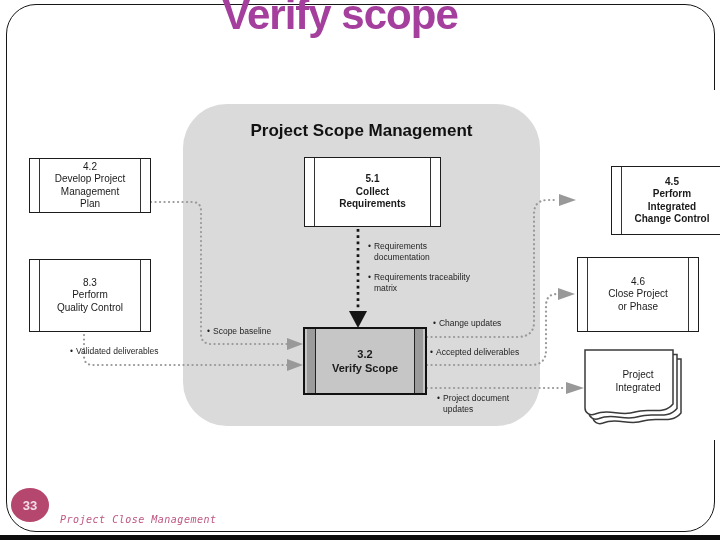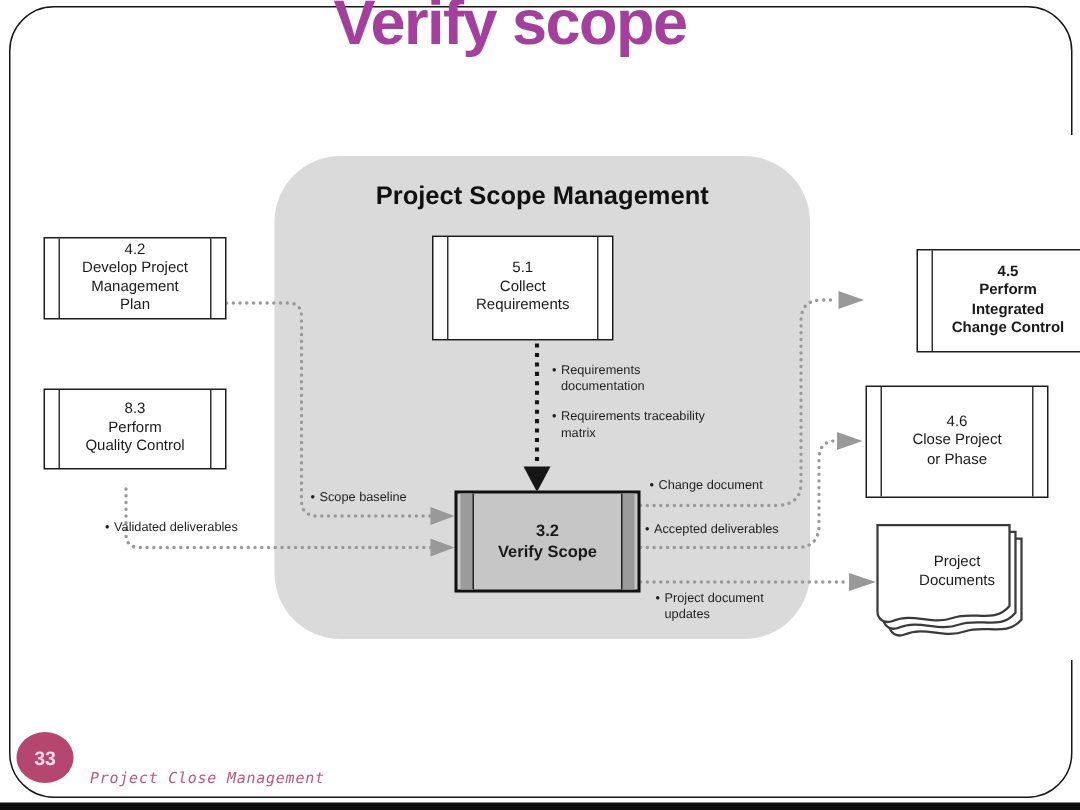--- a/index.html
+++ b/index.html
@@ -50,22 +50,22 @@
     position:absolute;background:#fff;border:1.6px solid #1c1c1c;
     display:flex;align-items:center;justify-content:center;text-align:center;
     font-size:10px;line-height:12.5px;white-space:pre-line;z-index:5;
     box-sizing:border-box;color:#1a1a1a;
   }
   .pbox::before,.pbox::after{
     content:"";position:absolute;top:0;bottom:0;width:1.2px;background:#333;
   }
   .pbox::before{left:9px;} .pbox::after{right:9px;}
   #box-42{left:29px;top:158px;width:122px;height:55px;}
-  #box-83{left:29px;top:259px;width:122px;height:54px;}
-  #box-51{left:288px;top:157px;width:121px;height:70px;}
+  #box-83{left:29px;top:259px;width:122px;height:73px;}
+  #box-51{left:304px;top:157px;width:137px;height:70px;font-weight:bold;}
   #box-45{left:611px;top:166px;width:122px;height:69px;font-weight:bold;}
   #box-46{left:577px;top:257px;width:122px;height:75px;}
   #box-54{
     left:303px;top:327px;width:124px;height:68px;
     background:var(--process_fill,#c6c6c6);border:2.6px solid #111;
     font-weight:bold;font-size:11px;line-height:14px;
   }
   #box-54::before,#box-54::after{width:8px;background:#9b9b9b;}
   #box-54::before{left:2px;border-right:1.4px solid #222;}
   #box-54::after{right:2px;border-left:1.4px solid #222;}
@@ -167,40 +167,40 @@
 <div class="io-label" id="lbl-scope">
   <span class="bullet">•</span>
   <span class="txt">Scope baseline</span>
 </div>
 <div class="io-label" id="lbl-validated">
   <span class="bullet">•</span>
   <span class="txt">Validated deliverables</span>
 </div>
 <div class="io-label" id="lbl-change">
   <span class="bullet">•</span>
-  <span class="txt">Change document</span>
+  <span class="txt">Change updates</span>
 </div>
 <div class="io-label" id="lbl-accepted">
   <span class="bullet">•</span>
   <span class="txt">Accepted deliverables</span>
 </div>
 <div class="io-label" id="lbl-pdu">
   <span class="bullet">•</span>
   <span class="txt">Project document
 updates</span>
 </div>
 
 <svg class="doc-shape" width="120" height="92" viewBox="0 0 120 92">
   <g fill="#ffffff" stroke="#3a3a3a" stroke-width="1.5">
     <path transform="translate(8,9)" d="M6,6 H94 V60 C84,72 70,63 56,68 C42,73 30,64 16,70 C11,72 6,69 6,64 Z"></path>
     <path transform="translate(4,4.5)" d="M6,6 H94 V60 C84,72 70,63 56,68 C42,73 30,64 16,70 C11,72 6,69 6,64 Z"></path>
     <path d="M6,6 H94 V60 C84,72 70,63 56,68 C42,73 30,64 16,70 C11,72 6,69 6,64 Z"></path>
   </g>
 </svg>
 <div class="doc-label">Project
-Documents</div>
+Integrated</div>
 
 <div class="page-circle">
   <span>33</span>
 </div>
 <div class="footer-text">Project Close Management</div>
 
 <div class="bottom-bar"></div>
 
 </body></html>

